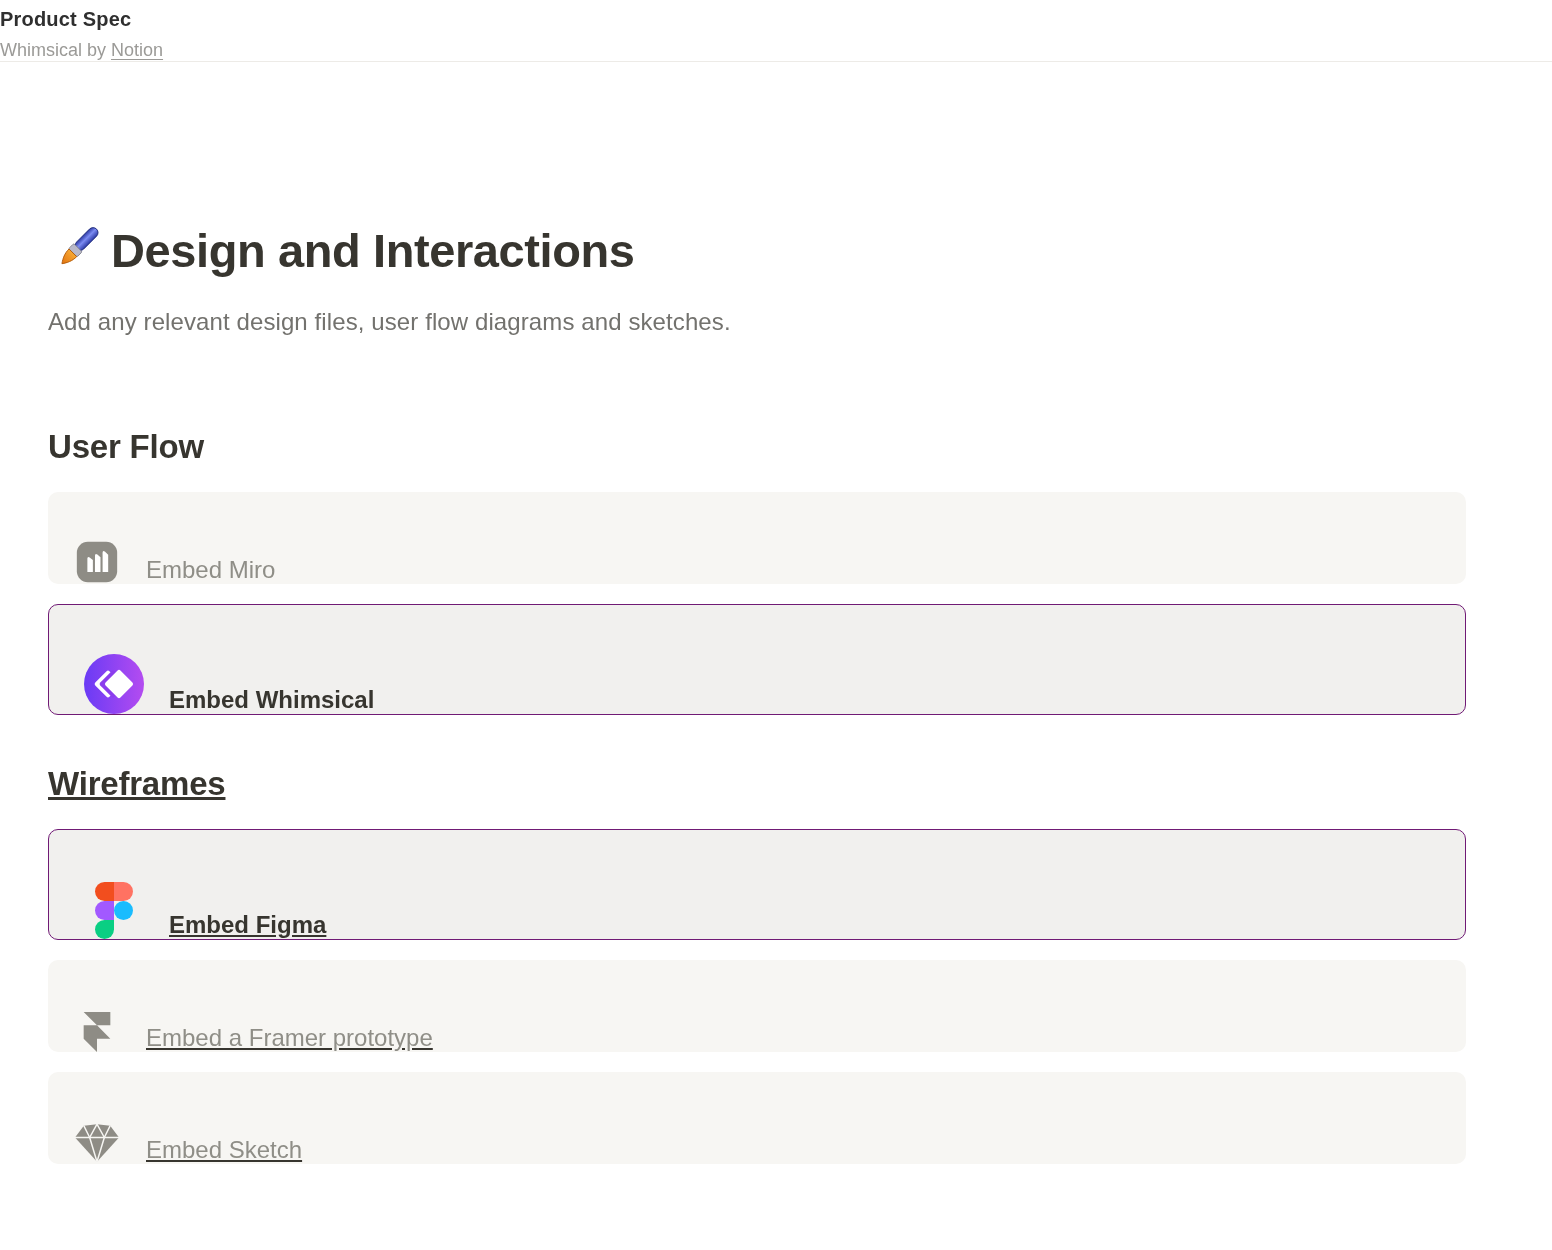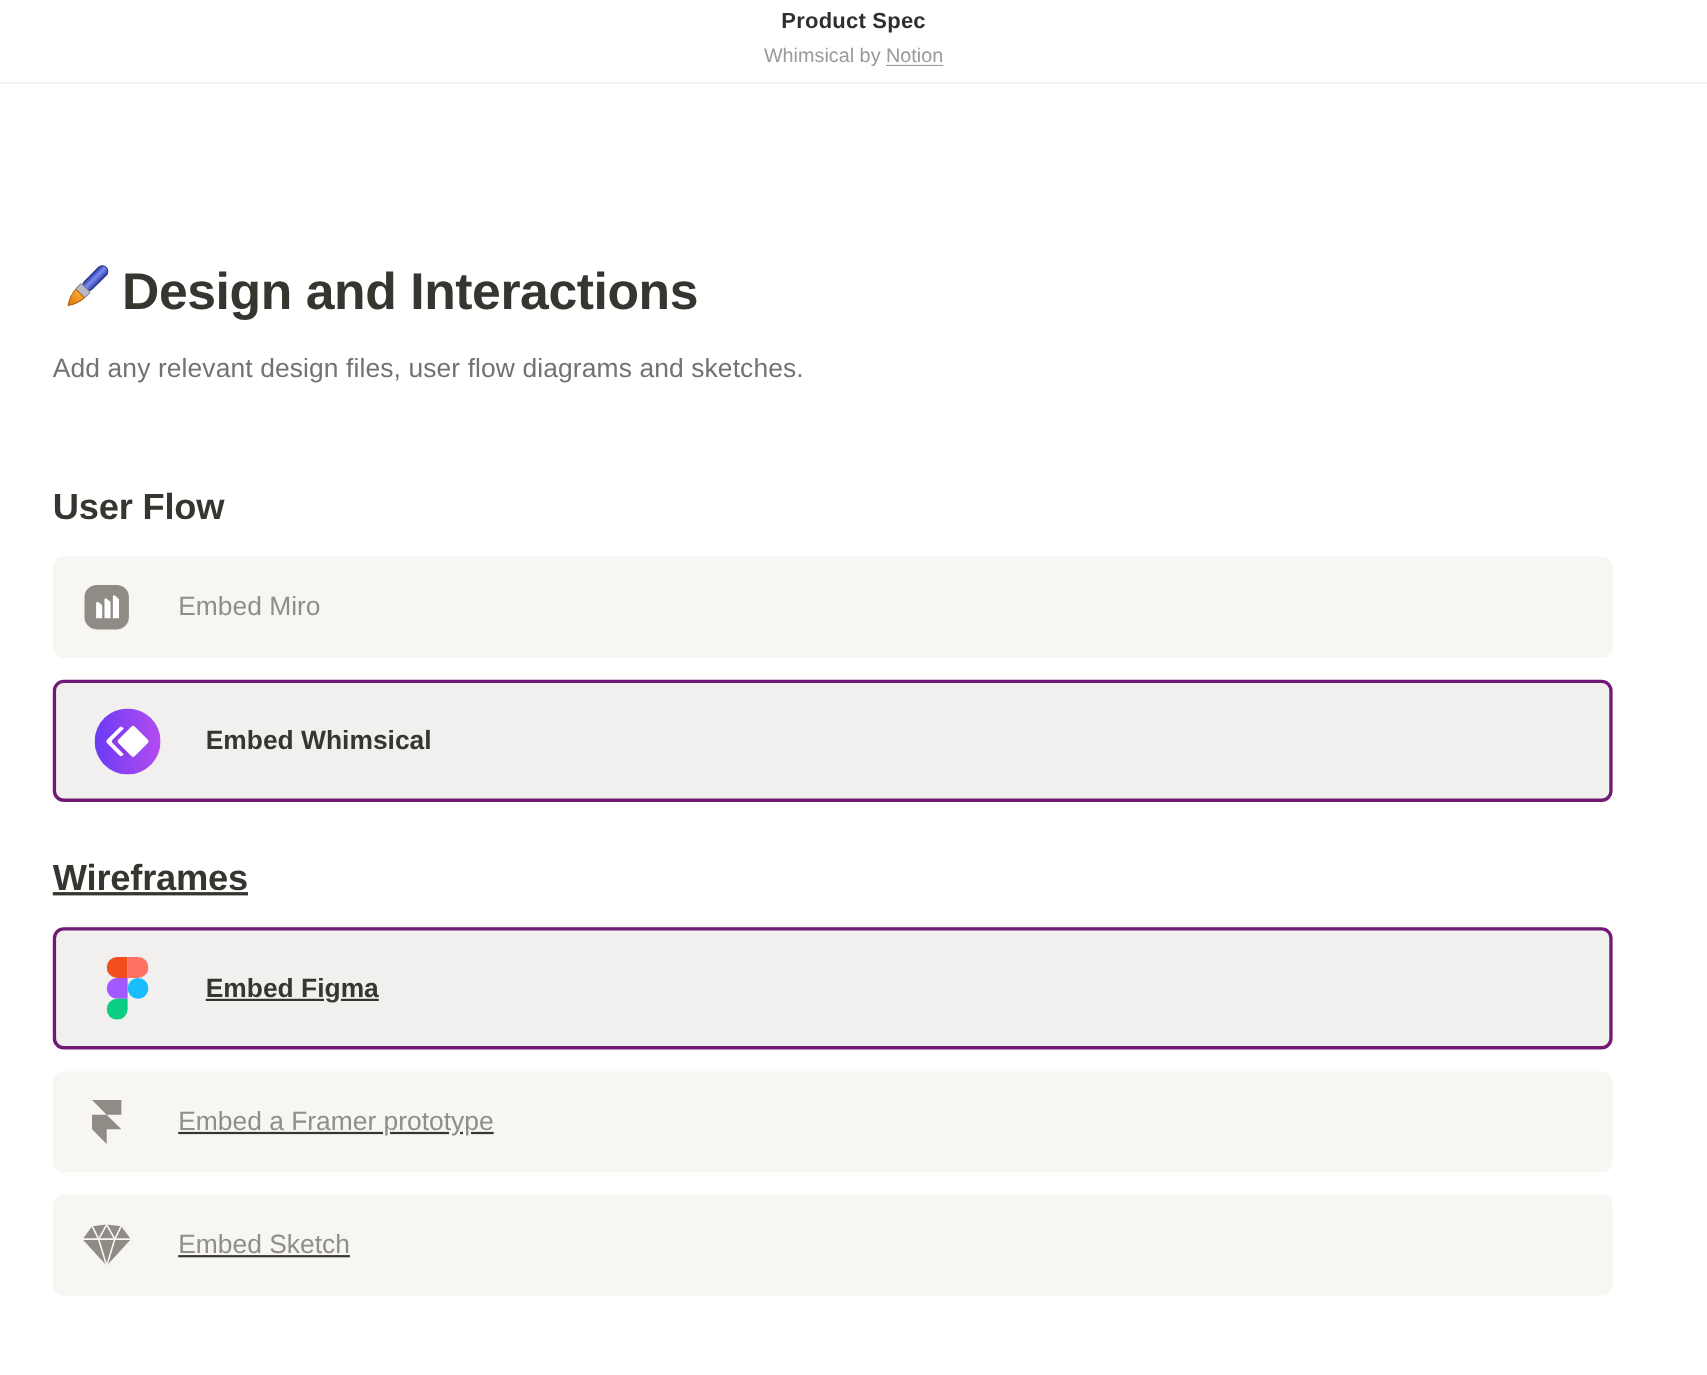--- a/index.html
+++ b/index.html
@@ -7,23 +7,21 @@
     width: 1552px; height: 1250px;
     background: #ffffff;
     font-family: "Liberation Sans", "DejaVu Sans", sans-serif;
     color: #37352f;
     overflow: hidden;
   }
   
   .top-header {
     width: 100%;
     padding-top: 8px;
-    text-align: center;
     border-bottom: 1px solid #edebe7;
-    padding-bottom: 14px;
   }
   .top-title { font-size: 20px; font-weight: 700; color: #2f2f2f; letter-spacing: .2px; }
   .top-byline { font-size: 18px; color: #9b9a97; margin-top: 9px; }
   .top-byline a, .byline-link {
     color: #9b9a97; text-decoration: underline; text-underline-offset: 3px; cursor: pointer;
   }
   
   .content { padding: 160px 68px 0 48px; }
   .page-title-row { display: flex; align-items: center; }
   .page-emoji { width: 58px; height: 58px; flex: 0 0 auto; margin-right: 5px; position: relative; top: -3px; }
@@ -31,32 +29,31 @@
   .page-subtitle { margin-top: 28px; font-size: 24px; color: #73726e; letter-spacing: .1px; }
   .section-heading { font-size: 33px; font-weight: 700; color: #37352f; letter-spacing: -0.2px; }
   .section-userflow { margin-top: 92px; }
   .section-wireframes { margin-top: 50px; text-decoration: underline; }
   .rows { margin-top: 26px; display: flex; flex-direction: column; }
   
   .embed-row {
     width: 1418px;
     border-radius: 10px;
     display: flex;
-    align-items: center;
+    align-items: flex-end;
     cursor: pointer;
-    gap: 16px;
   }
   .embed-row.placeholder {
     background: #f7f6f3;
     height: 92px;
     padding-left: 27px;
   }
   .embed-row.filled {
     background: #f1f0ee;
-    border: 3px solid #701a75;
+    border: 1px solid #701a75;
     height: 111px;
     padding-left: 35px;
   }
   .embed-row + .embed-row { margin-top: 20px; }
   .embed-icon { flex: 0 0 auto; display: flex; align-items: center; justify-content: center; }
   .embed-row.placeholder .embed-icon { width: 44px; margin-right: 27px; }
   .embed-row.filled .embed-icon { width: 60px; margin-right: 25px; }
   .embed-label { font-size: 24px; }
   .embed-row.placeholder .embed-label { color: #8f8e87; font-weight: 400; }
   .embed-row.filled .embed-label { color: #37352f; font-weight: 700; }

